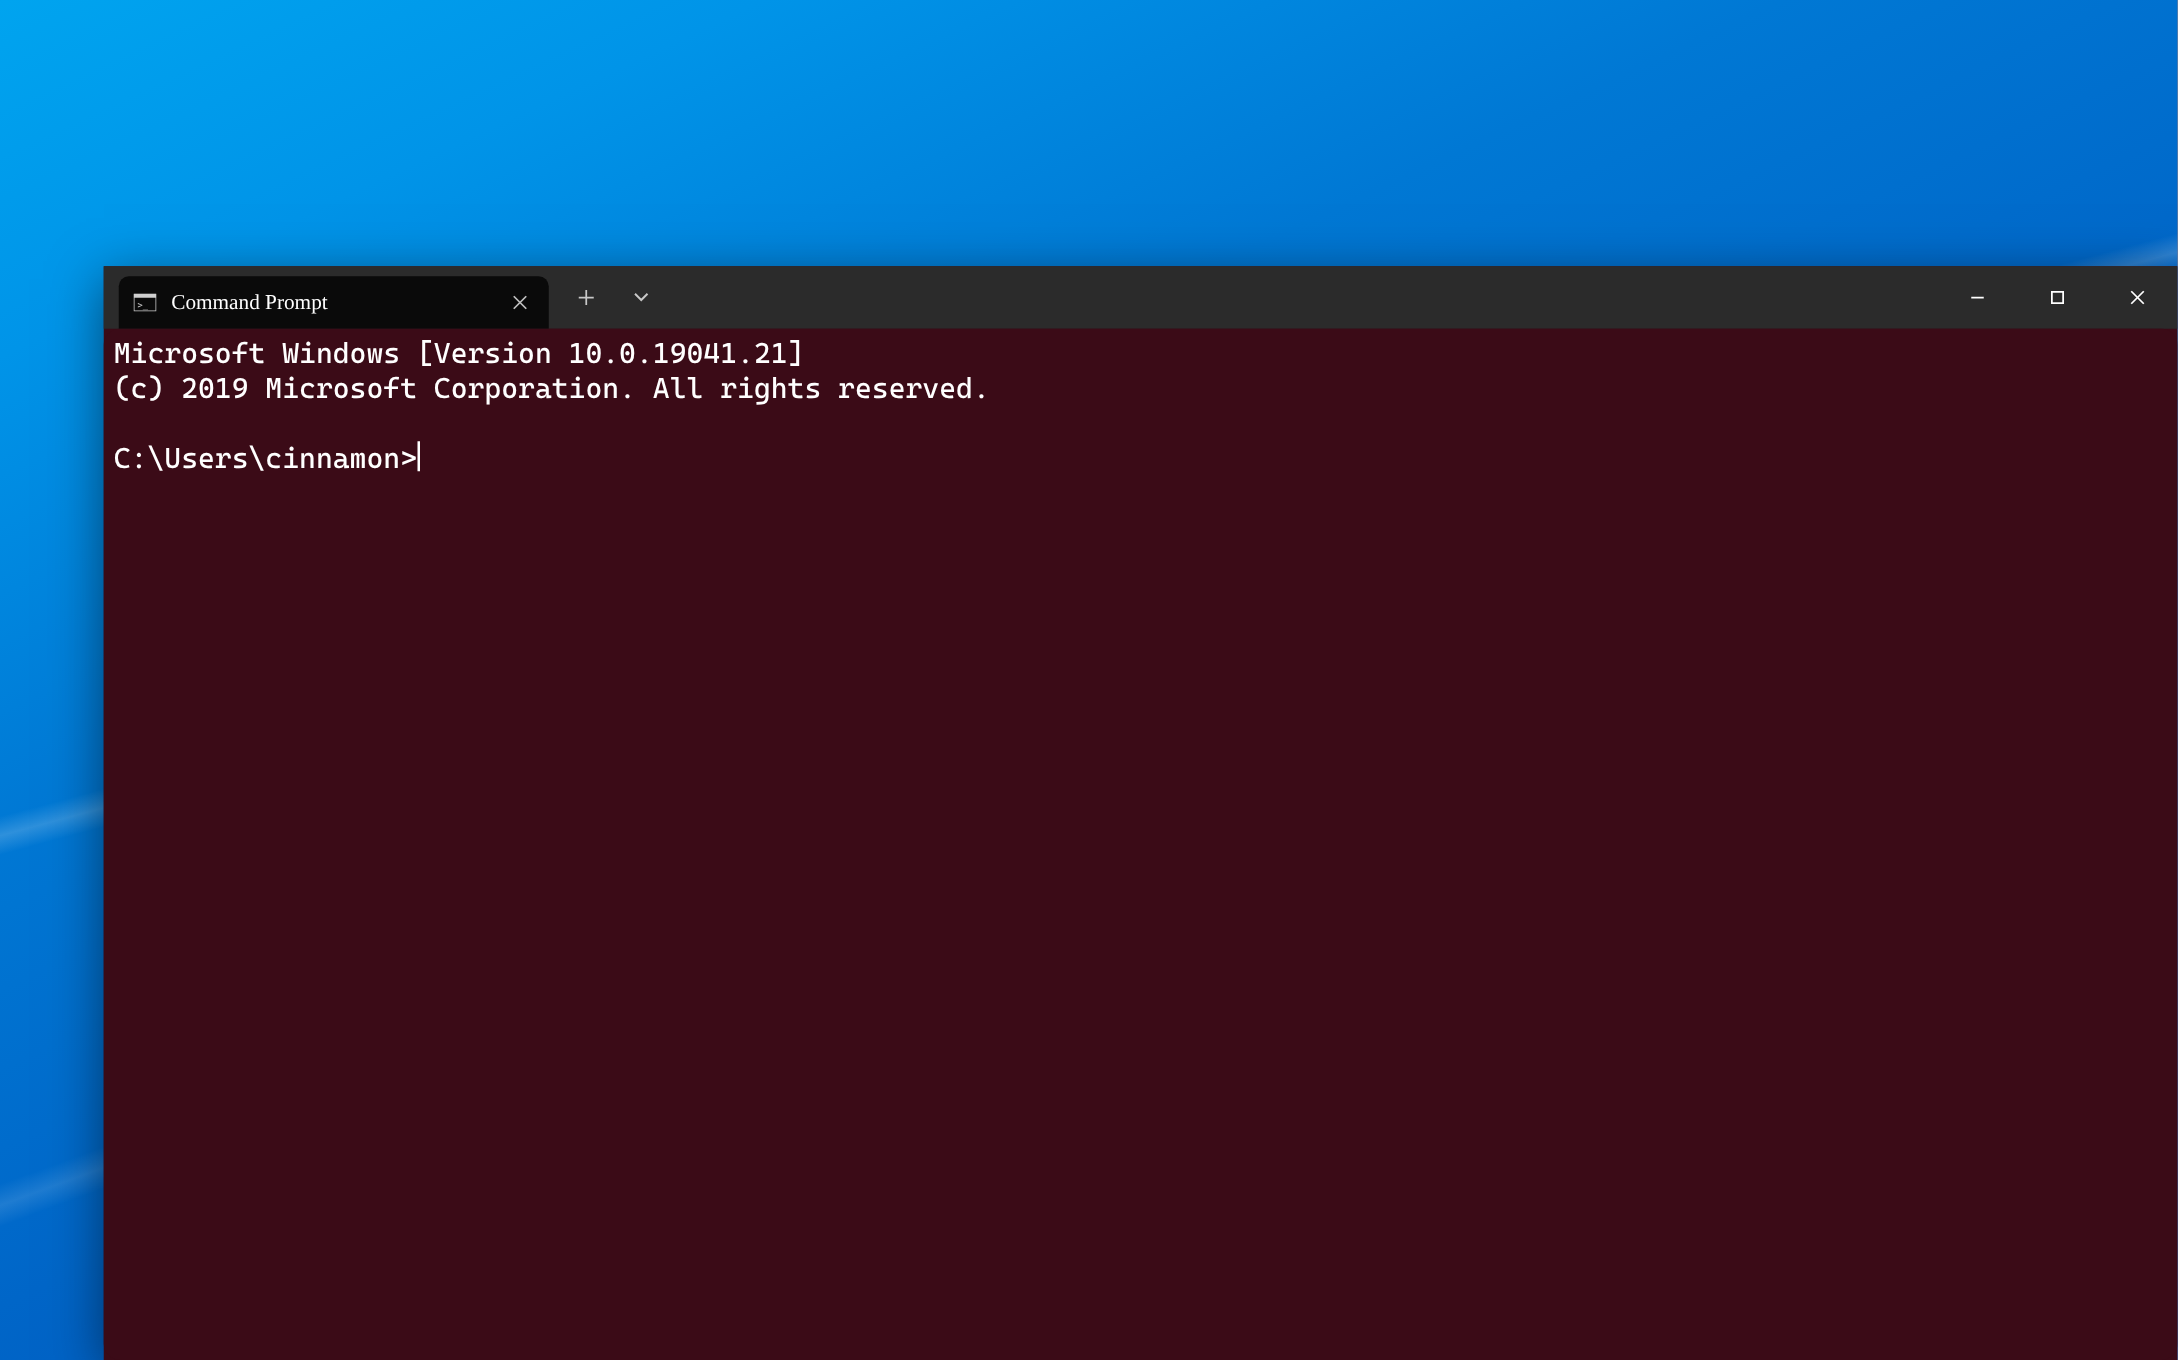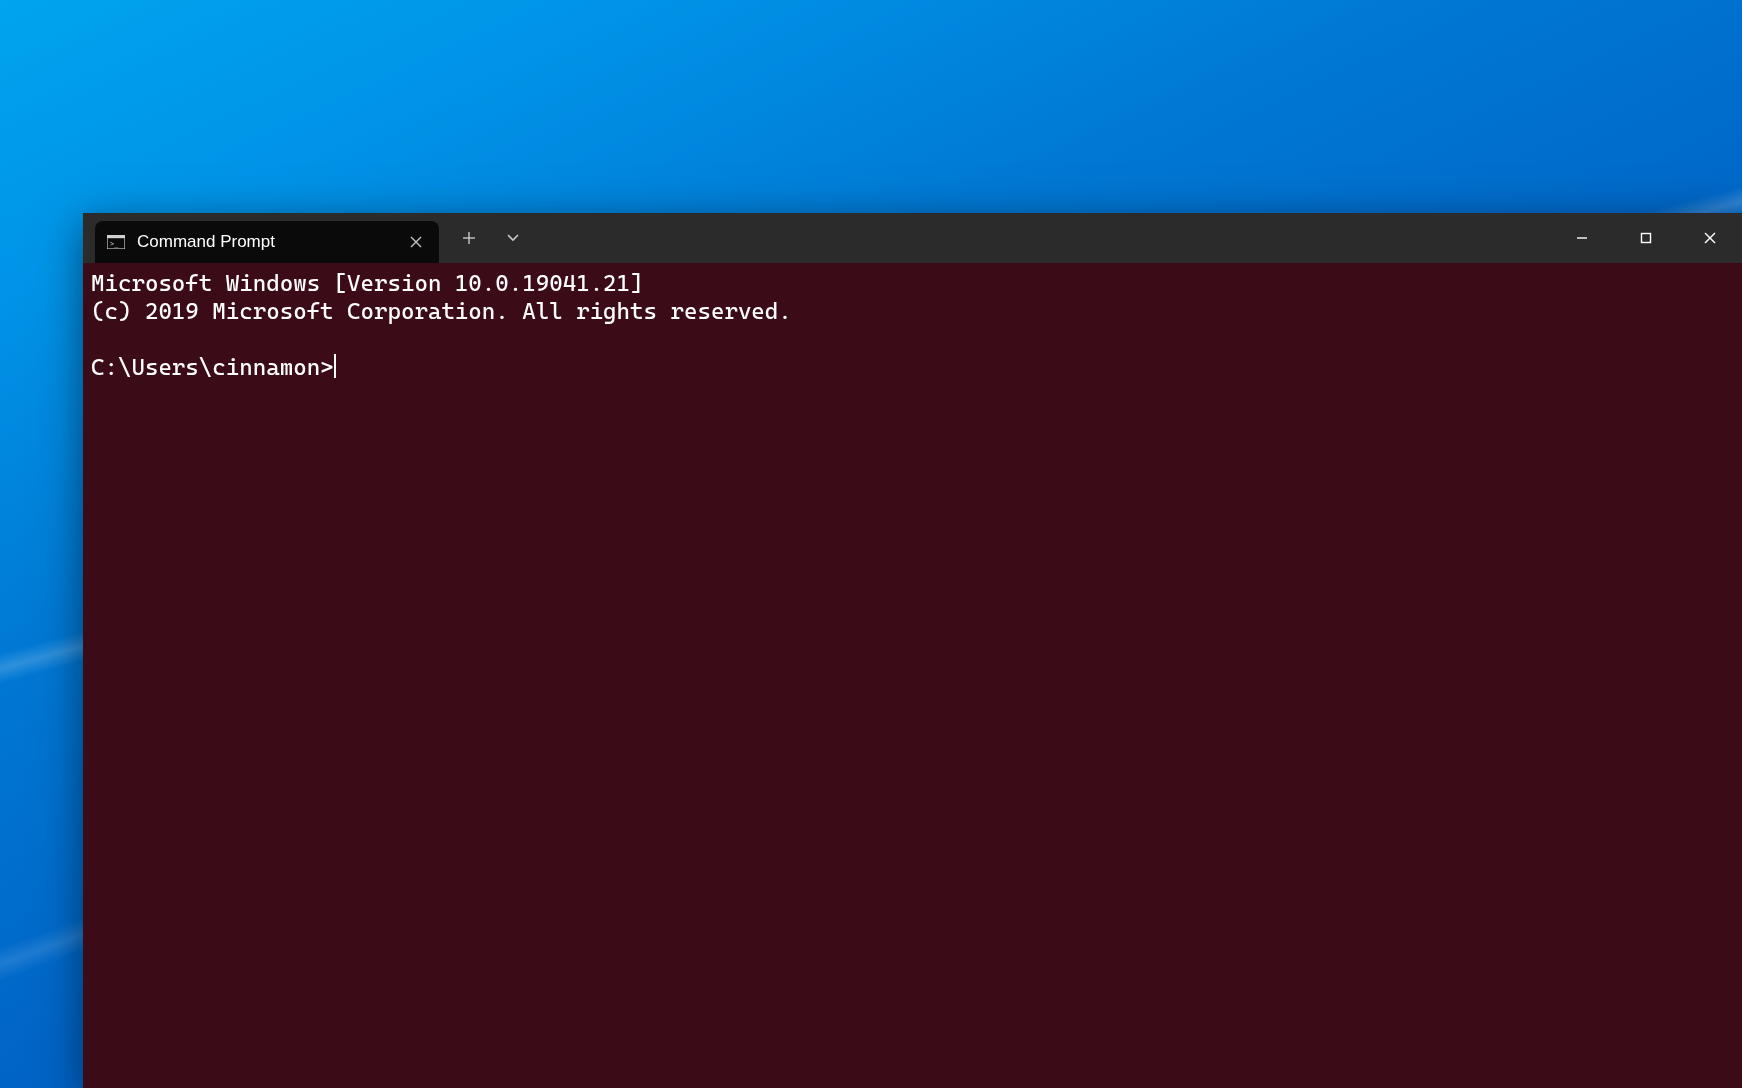--- a/index.html
+++ b/index.html
@@ -68,21 +68,21 @@
     }
     .tab .icon-slot {
       width: 18px;
       height: 16px;
       display: flex;
       align-items: center;
       justify-content: center;
       margin-right: 12px;
     }
     .tab .icon-slot svg { display: block; }
-    .tab .label { flex: 1; }
+    .tab .label { flex: 1; font-family: Liberation Serif, serif; }
     .tab .close {
       width: 26px;
       height: 26px;
       display: flex;
       align-items: center;
       justify-content: center;
       color: #c0c0c0;
       cursor: pointer;
     }
     .tab .close svg { display: block; }

